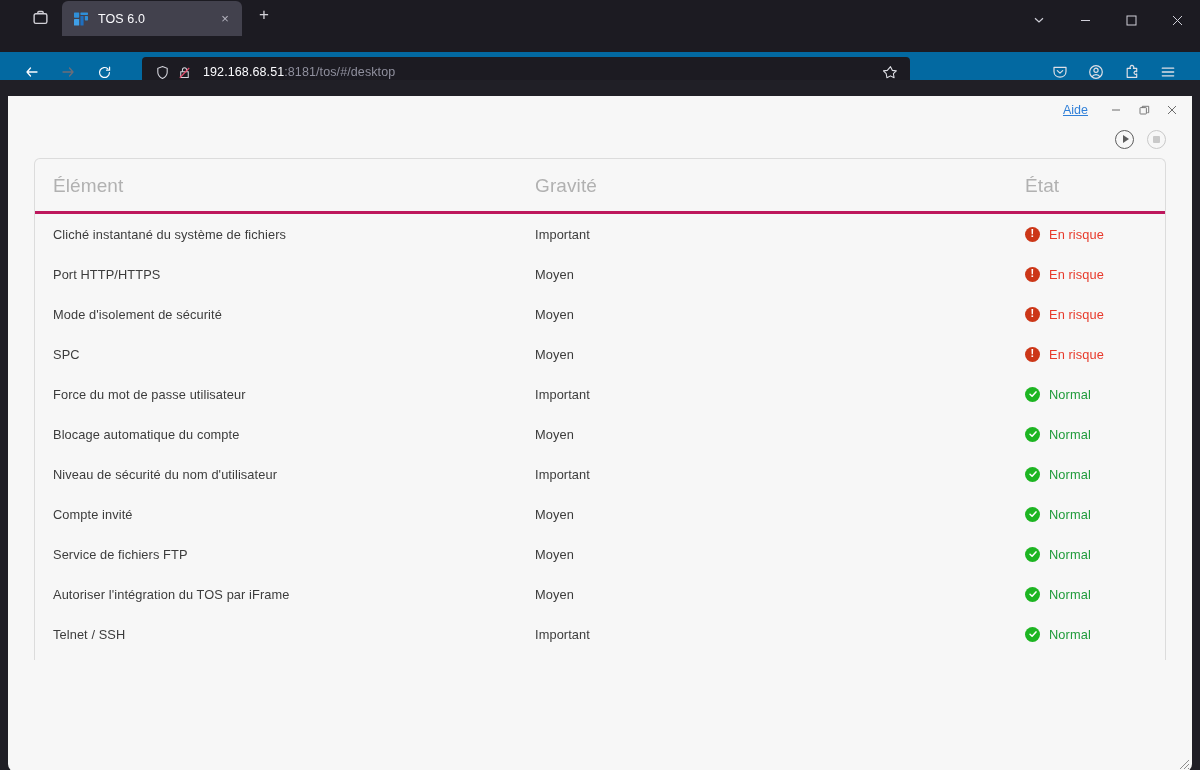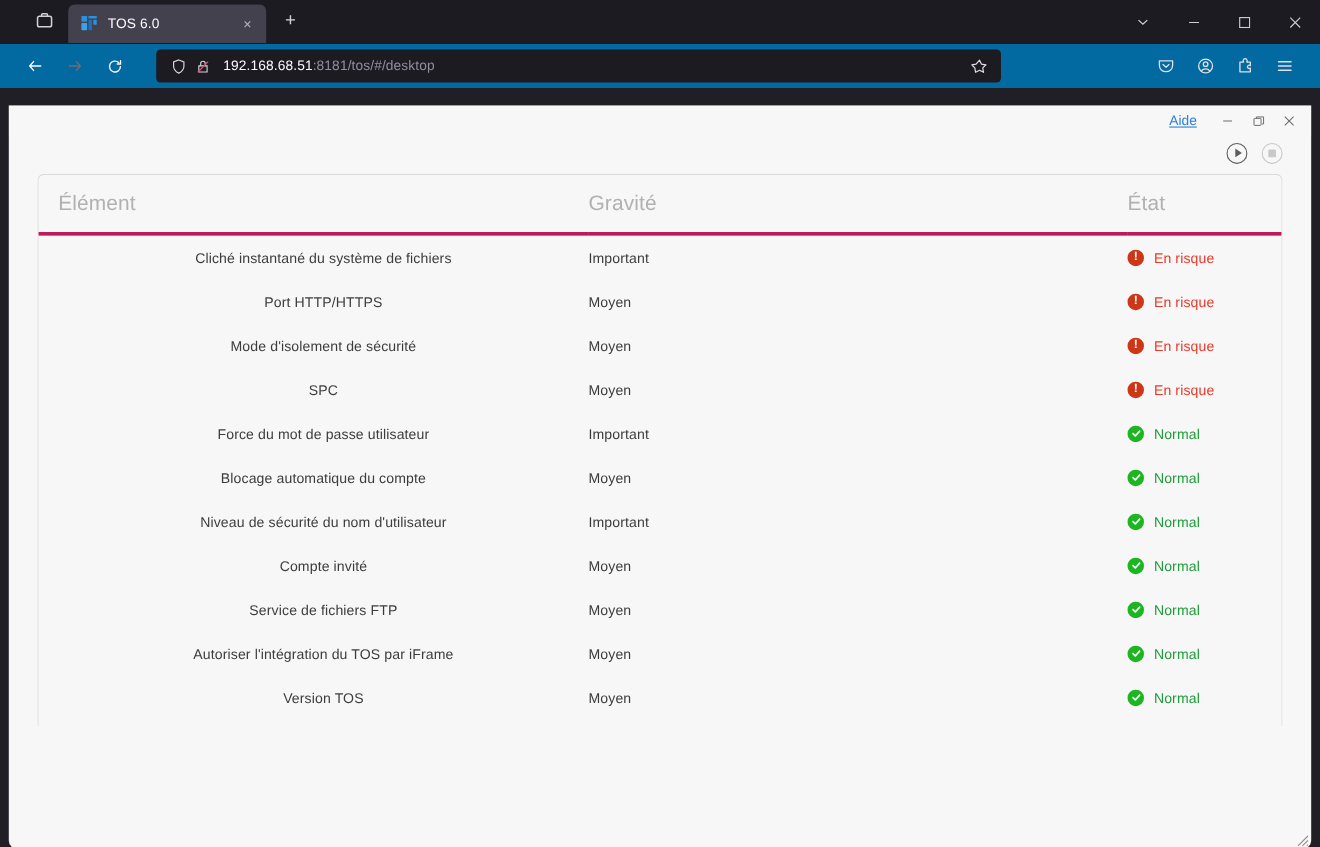--- a/index.html
+++ b/index.html
@@ -15,24 +15,24 @@
 
   
   .browser {
     width: 1200px;
     height: 770px;
     position: relative;
     background: #1c1b22;
   }
 
   .tabbar {
-    height: 40px;
+    height: 52px;
     background: #1c1b22;
     display: flex;
-    align-items: center;
+    align-items: flex-start;
     padding: 0 4px 0 0;
     position: relative;
   }
 
   .firefox-view {
     width: 40px;
     height: 34px;
     margin: 0 2px 3px 20px;
     display: flex;
     align-items: center;
@@ -328,21 +328,21 @@
   thead th.c2 { width: 490px; }
   thead th.c3 { }
 
   tbody td {
     font-size: 12.8px;
     color: #3c3c3c;
     padding: 12.5px 0;
     letter-spacing: 0.1px;
     vertical-align: middle;
   }
-  tbody td.c1 { padding-left: 18px; text-align: center; }
+  tbody td.c1 { padding-left: 18px; }
   tbody td.c3 { }
 
   .state-cell {
     display: flex;
     align-items: center;
     gap: 9px;
   }
   .state-dot {
     width: 15px; height: 15px;
     border-radius: 50%;
@@ -657,33 +657,47 @@
                     <span class="state-dot ok">
                       <svg viewBox="0 0 10 10" fill="none" stroke="#ffffff" stroke-width="1.5" stroke-linecap="round" stroke-linejoin="round">
                         <path d="M2 5.2L4.1 7.3 8 2.9"></path>
                       </svg>
                     </span>
                     <span class="state-label ok">Normal</span>
                   </div>
                 </td>
               </tr>
               <tr>
-                <td class="c1">Version TOS</td>
-                <td class="c2">Moyen</td>
+                <td class="c1">Telnet / SSH</td>
+                <td class="c2">Important</td>
                 <td class="c3">
                   <div class="state-cell">
                     <span class="state-dot ok">
                       <svg viewBox="0 0 10 10" fill="none" stroke="#ffffff" stroke-width="1.5" stroke-linecap="round" stroke-linejoin="round">
                         <path d="M2 5.2L4.1 7.3 8 2.9"></path>
                       </svg>
                     </span>
                     <span class="state-label ok">Normal</span>
                   </div>
                 </td>
               </tr>
+              <tr>
+                <td class="c1">Version TOS</td>
+                <td class="c2">Moyen</td>
+                <td class="c3">
+                  <div class="state-cell">
+                    <span class="state-dot ok">
+                      <svg viewBox="0 0 10 10" fill="none" stroke="#ffffff" stroke-width="1.5" stroke-linecap="round" stroke-linejoin="round">
+                        <path d="M2 5.2L4.1 7.3 8 2.9"></path>
+                      </svg>
+                    </span>
+                    <span class="state-label ok">Normal</span>
+                  </div>
+                </td>
+              </tr>
             </tbody>
         </table>
       </div>
 
       <div class="resize-grip">
         <svg width="14" height="14" viewBox="0 0 14 14" stroke="#3a3a3a" stroke-width="1">
           <path d="M13 4L4 13M13 8L8 13M13 12l-1 1"></path>
         </svg>
       </div>
 

